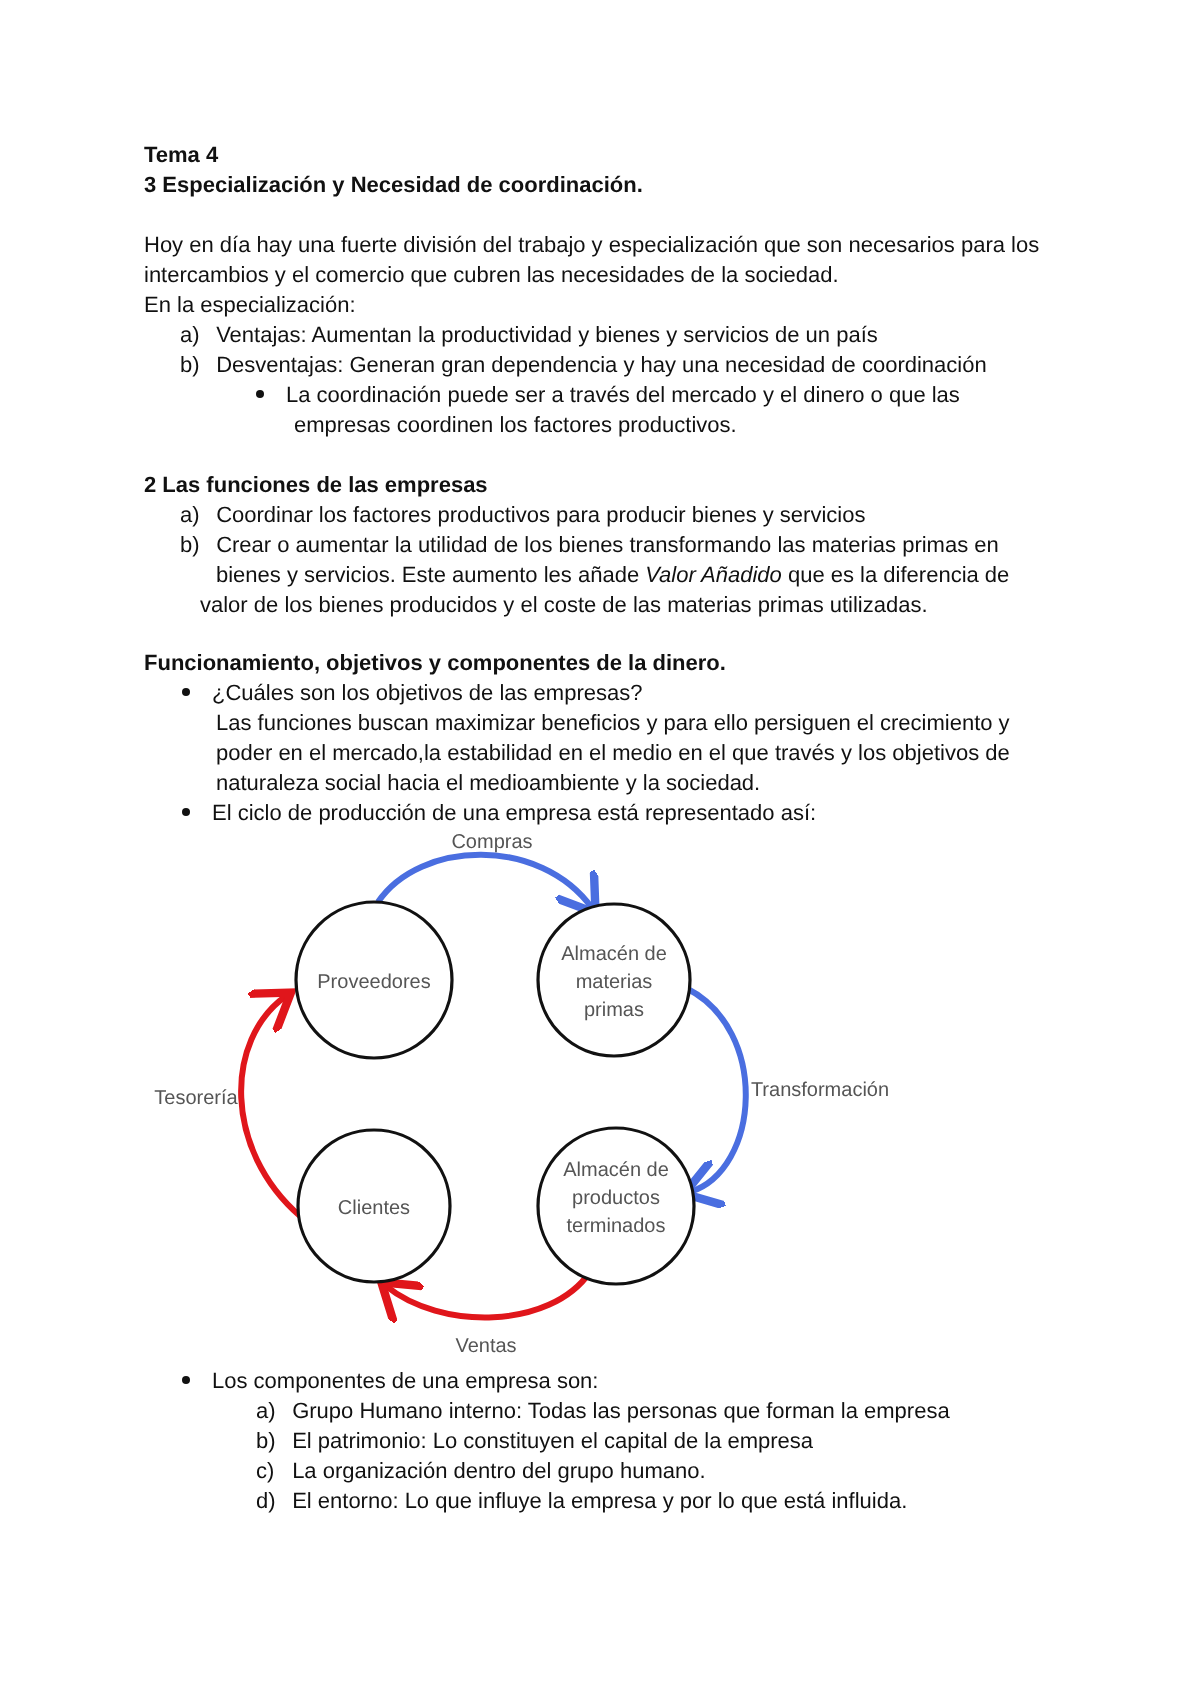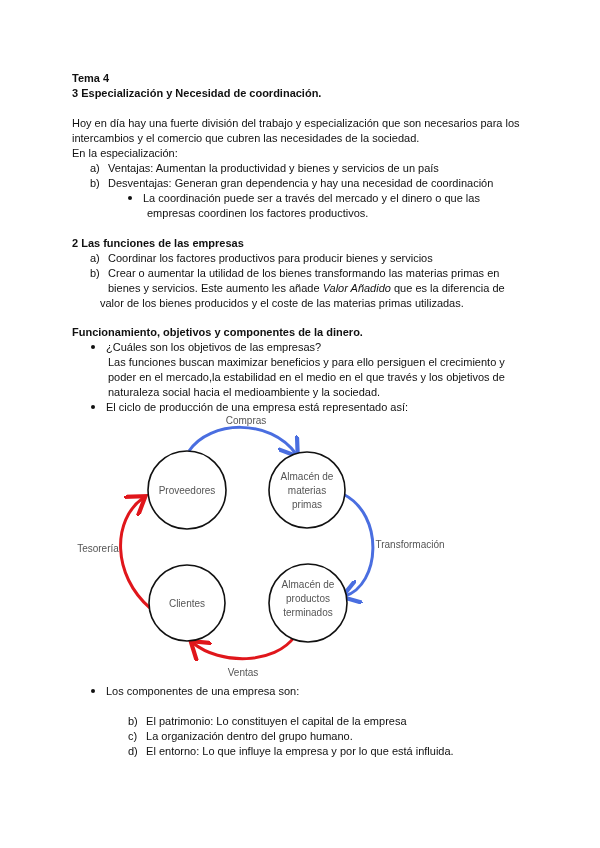--- a/index.html
+++ b/index.html
@@ -97,20 +97,24 @@
 
     <text x="246" y="424" text-anchor="middle">Compras</text>
     <text x="410" y="548" text-anchor="middle">Transformación</text>
     <text x="243" y="676" text-anchor="middle">Ventas</text>
     <text x="98" y="552" text-anchor="middle">Tesorería</text>
   </svg>
 
   <div class="ln" style="left:91px; top:684px;">
     <span class="bullet"></span><span>Los componentes de una empresa son:</span>
   </div>
+  <div class="ln" style="left:128px; top:699px;">
+    <span class="mk">a)</span>
+    <span>Grupo Humano interno: Todas las personas que forman la empresa</span>
+  </div>
   <div class="ln" style="left:128px; top:714px;">
     <span class="mk">b)</span>
     <span>El patrimonio: Lo constituyen el capital de la empresa</span>
   </div>
   <div class="ln" style="left:128px; top:729px;">
     <span class="mk">c)</span>
     <span>La organización dentro del grupo humano.</span>
   </div>
   <div class="ln" style="left:128px; top:744px;">
     <span class="mk">d)</span>

